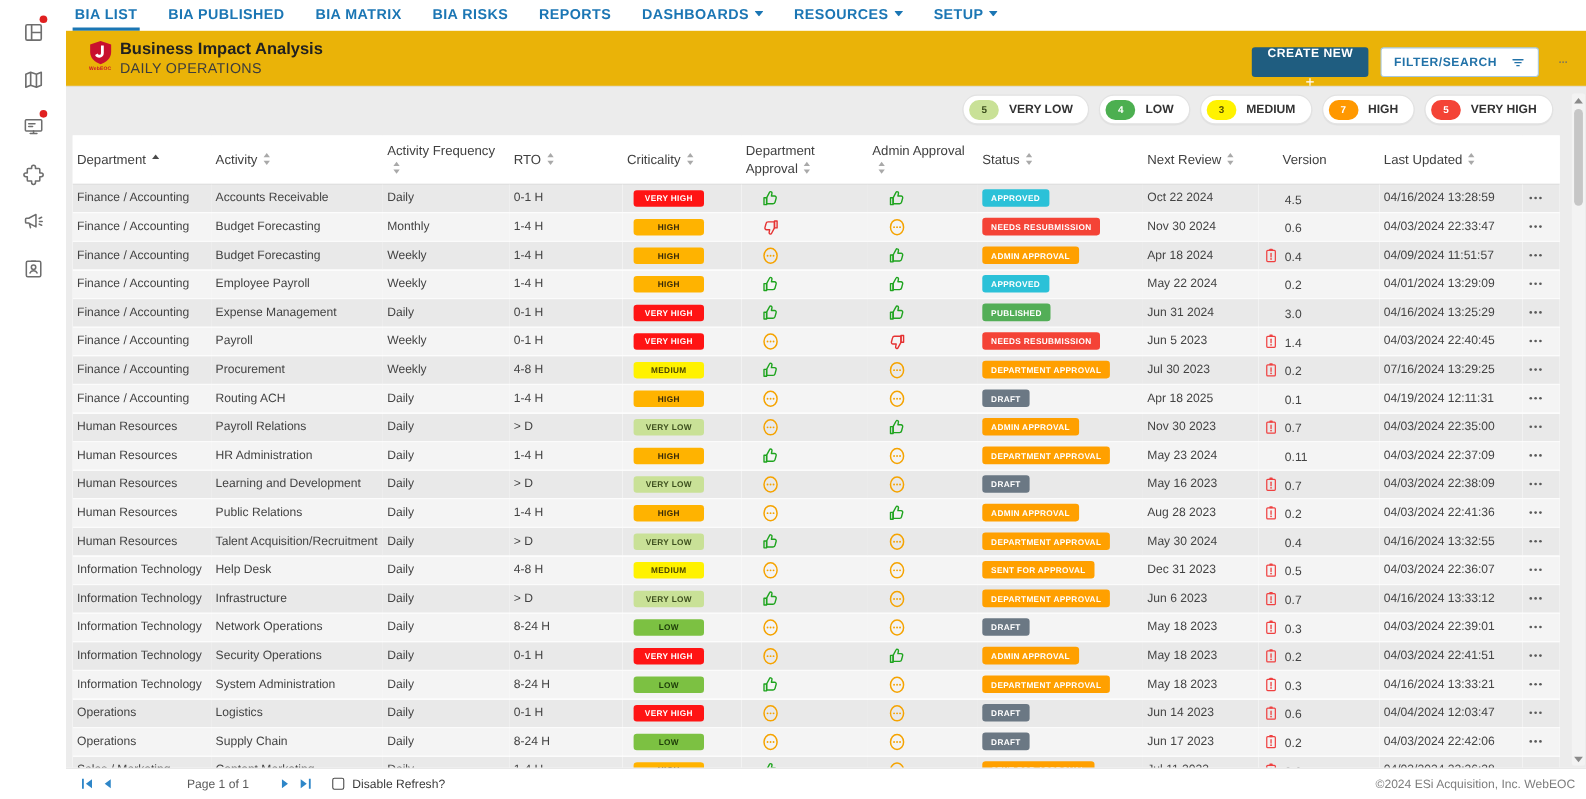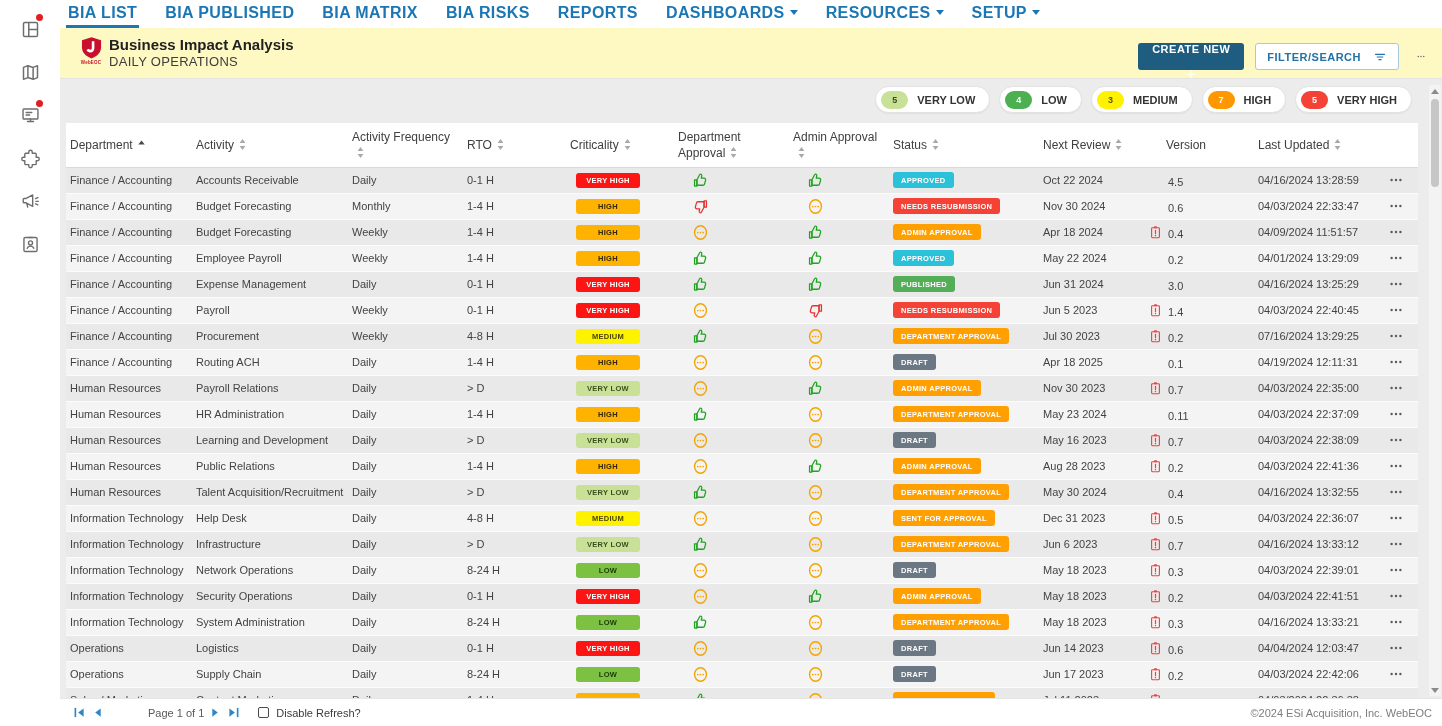--- a/index.html
+++ b/index.html
@@ -8,27 +8,27 @@
   .app{position:relative;width:1442px;height:726px;background:#fff;}
 
   
   #sidebar{position:absolute;left:0;top:0;width:60px;height:726px;background:#fff;z-index:6;padding-top:8px;}
   .side-item{position:relative;width:60px;height:43px;display:flex;align-items:center;justify-content:center;cursor:pointer;}
   .side-item svg{width:21px;height:21px;color:#6e6e6e;}
   .side-dot{position:absolute;top:6px;right:17px;width:7px;height:7px;border-radius:50%;background:#e02020;}
 
   
   #topnav{position:absolute;left:60px;top:0;right:0;height:28px;background:#fff;display:flex;gap:24px;padding-left:6px;z-index:5;}
-  .tab{display:flex;align-items:center;gap:5px;font-size:16px;font-weight:700;color:#1b76b4;
+  .tab{display:flex;align-items:center;gap:5px;font-size:13px;font-weight:700;color:#1b76b4;
     letter-spacing:.4px;border-bottom:3px solid transparent;padding:0 2px;cursor:pointer;white-space:nowrap;text-align:center;}
   .tab.active{border-bottom-color:#1b76b4;}
   .tab svg{width:8px;height:5px;color:#1b76b4;}
 
   
-  #page-header{position:absolute;left:60px;top:28px;right:0;height:51px;background:#fef9c3;border-bottom:1px solid #e3e3e3;z-index:5;}
+  #page-header{position:absolute;left:60px;top:28px;right:0;height:51px;background:#eab308;border-bottom:1px solid #e3e3e3;z-index:5;}
   .logo{position:absolute;left:18px;top:8px;width:26px;text-align:center;}
   .logo svg{width:21px;height:24px;display:block;margin:0 auto;}
   .logo-text{font-size:4.5px;font-weight:700;color:#c8102e;letter-spacing:.2px;}
   .titles{position:absolute;left:49px;top:9px;}
   .page-title{font-size:15px;font-weight:700;color:#212121;line-height:1.1;}
   .page-subtitle{font-size:13px;font-weight:400;color:#3d3d3d;letter-spacing:.3px;margin-top:0;}
   .header-actions{position:absolute;right:10px;top:15px;display:flex;align-items:center;gap:11px;}
   .btn-create{display:flex;align-items:center;gap:12px;background:#1f5d80;color:#fff;font-size:11px;font-weight:700;
     letter-spacing:.5px;border:none;border-radius:3px;padding:0 14px;height:27px;cursor:pointer;font-family:inherit;flex-direction:column;}
   .btn-create .plus{font-size:14px;font-weight:400;line-height:1;}
@@ -78,21 +78,21 @@
   .sb-arrow.down{bottom:0;}
   .tri-up{width:0;height:0;border-left:4px solid transparent;border-right:4px solid transparent;border-bottom:5px solid #8a8a8a;}
   .tri-down{width:0;height:0;border-left:4px solid transparent;border-right:4px solid transparent;border-top:5px solid #8a8a8a;}
   .sb-thumb{position:absolute;left:2px;top:14px;width:8px;height:88px;background:#c6c6c6;border-radius:4px;cursor:pointer;}
 
   
   #footer{position:absolute;left:0;bottom:0;width:1442px;height:28px;background:#fff;border-top:1px solid #e6e6e6;
     display:flex;align-items:center;padding:0 10px 0 70px;}
   .pg-btn{background:none;border:none;width:18px;height:18px;display:flex;align-items:center;justify-content:center;cursor:pointer;padding:0;}
   .pg-btn svg{width:11px;height:11px;color:#2e86c8;}
-  .pg-text{font-size:11px;color:#5a5a5a;margin:0 2px;white-space:nowrap;padding-left:40px;}
+  .pg-text{font-size:11px;color:#5a5a5a;margin:0 24px;white-space:nowrap;padding-left:40px;}
   .refresh-group{display:flex;align-items:center;gap:7px;margin-left:16px;cursor:pointer;}
   .checkbox{width:11px;height:11px;border:1.5px solid #4a4a4a;border-radius:2px;background:#fff;display:inline-block;}
   .refresh-label{font-size:11px;color:#3a3a3a;}
   .copyright{margin-left:auto;font-size:11px;color:#7d7d7d;white-space:nowrap;}
 </style>
 </head>
 <body>
 
 <svg width="0" height="0" style="position:absolute" aria-hidden="true">
   <defs>

